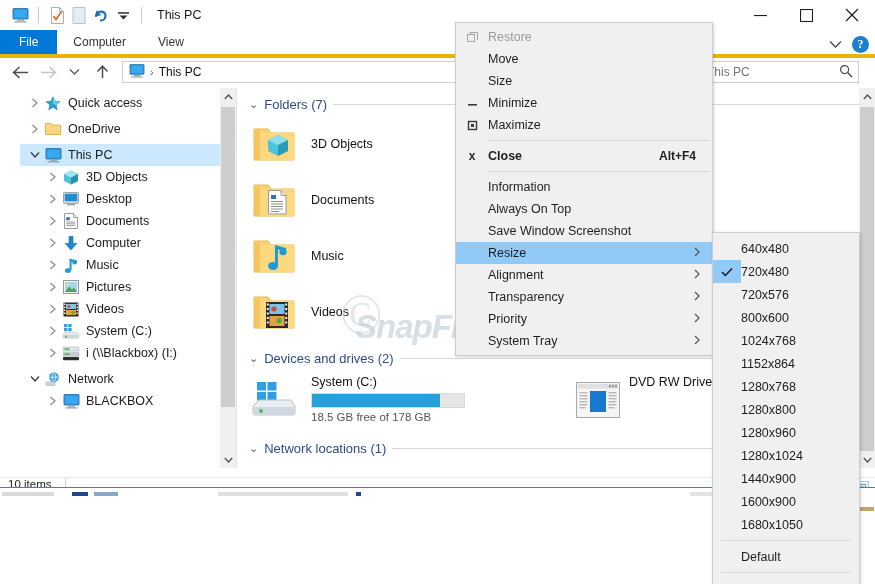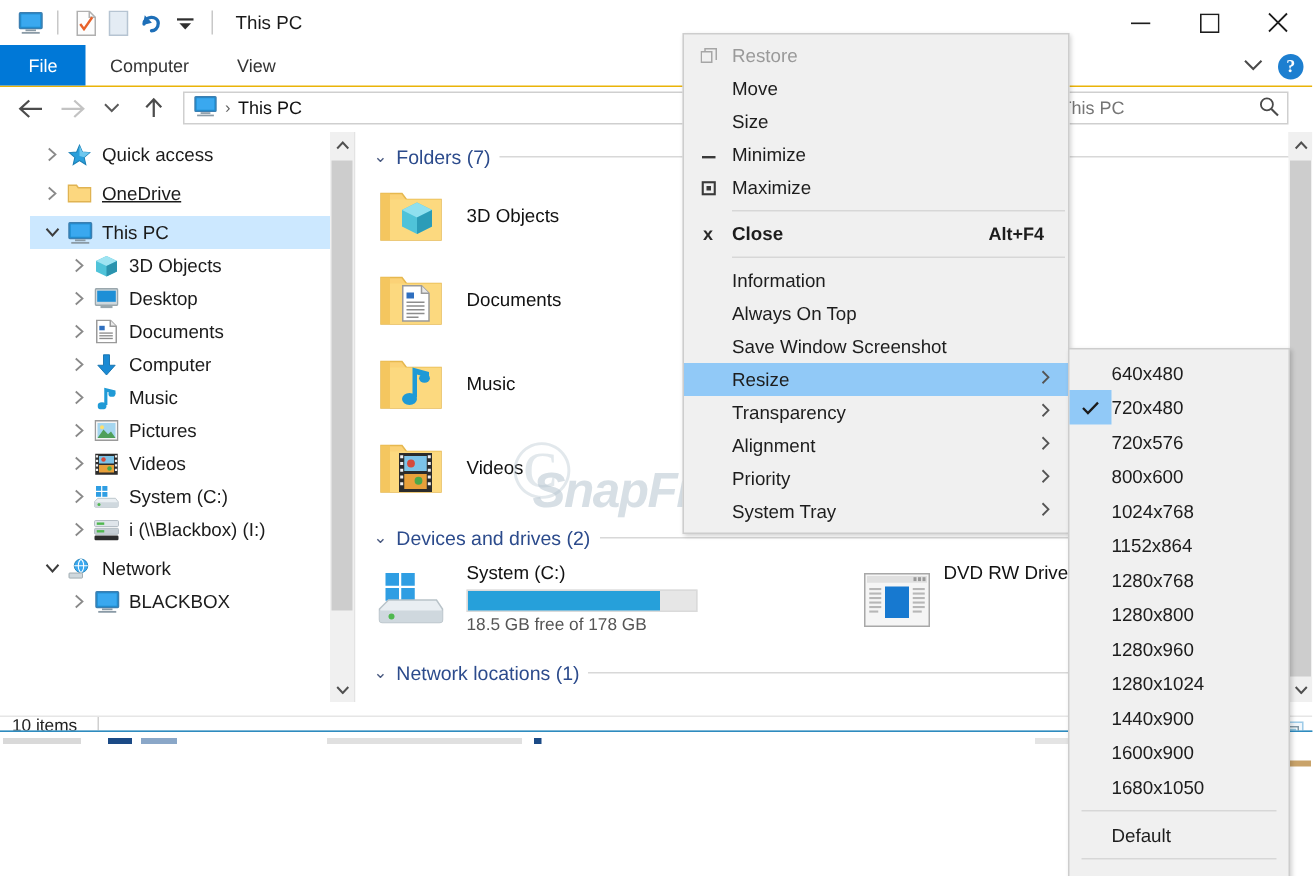--- a/index.html
+++ b/index.html
@@ -32,21 +32,21 @@
   .title-text {
     font-size: 12.5px; color: #1a1a1a; margin-left: 8px; white-space: nowrap;
   }
   .wincontrols { position:absolute; right:0; top:0; display:flex; height:30px; }
   .wc { width:46px; height:30px; display:flex; align-items:center; justify-content:center; }
   .wc svg { display:block; }
 
   
   .ribbon {
     position: absolute; left:0; top:30px; width:875px; height:28px;
-    background:#ffffff; border-bottom:1px solid #eab308;
+    background:#ffffff; border-bottom:4px solid #eab308;
     display:flex; align-items:stretch;
   }
   .tab { display:flex; align-items:center; padding:0 16px; font-size:12px; color:#333; }
   .tab.file { background:#0078d7; color:#ffffff; padding:0 19px; }
   .ribbon-right { position:absolute; right:6px; top:0; height:28px; display:flex; align-items:center; gap:10px; }
   .help-circle { width:17px; height:17px; border-radius:50%; background:#1d7fd0; color:#fff;
      font-size:12px; font-weight:bold; display:flex; align-items:center; justify-content:center; font-family:"Liberation Serif",serif;}
 
   
   .addrbar { position:absolute; left:0; top:58px; width:875px; height:28px; background:#ffffff;
@@ -287,21 +287,21 @@
                 </svg>
               </span>
               <span class="navicon">
                 <svg width="16" height="15" viewBox="0 0 16 15">
                   <path d="M8 0.8 L9.9 5.3 L14.8 5.7 L11.1 8.9 L12.2 13.7 L8 11.1 L3.8 13.7 L4.9 8.9 L1.2 5.7 L6.1 5.3 Z" fill="#2a9fdb" stroke="#1c7fb5" stroke-width="0.7"></path>
                   <path d="M8 0.8 L9.9 5.3 L14.8 5.7 L11.1 8.9 L8 8 Z" fill="#6ec8ef"></path>
                 </svg>
               </span>
               <span>Quick access</span>
             </div>
-            <div class="navitem" style="padding-left: 6px; margin-top: 4px; text-decoration: underline;">
+            <div class="navitem" style="padding-left: 6px; margin-top: 4px;">
               <span class="chev">
                 <svg width="8" height="10" viewBox="0 0 8 10">
                   <path d="M1.5 1 L6 5 L1.5 9" fill="none" stroke="#8a8a8a" stroke-width="1.2"></path>
                 </svg>
               </span>
               <span class="navicon">
                 <svg width="16" height="14" viewBox="0 0 16 14">
                   <path d="M0.5 1.5 H6 L7.2 3.2 H15.5 V12.5 H0.5 Z" fill="#fcd77f" stroke="#e0b352"></path>
                 </svg>
               </span>
@@ -807,28 +807,28 @@
       </div>
       <div class="mi hl">
         <span class="mglyph"></span>
         <span class="mlabel">Resize</span>
         <span class="marrow"><svg width="7" height="10" viewBox="0 0 7 10">
             <path d="M1 1 L5 5 L1 9" fill="none" stroke="#555" stroke-width="1.2"></path>
           </svg></span>
       </div>
       <div class="mi">
         <span class="mglyph"></span>
-        <span class="mlabel">Transparency</span>
+        <span class="mlabel">Alignment</span>
         <span class="marrow"><svg width="7" height="10" viewBox="0 0 7 10">
             <path d="M1 1 L5 5 L1 9" fill="none" stroke="#555" stroke-width="1.2"></path>
           </svg></span>
       </div>
       <div class="mi">
         <span class="mglyph"></span>
-        <span class="mlabel">Alignment</span>
+        <span class="mlabel">Transparency</span>
         <span class="marrow"><svg width="7" height="10" viewBox="0 0 7 10">
             <path d="M1 1 L5 5 L1 9" fill="none" stroke="#555" stroke-width="1.2"></path>
           </svg></span>
       </div>
       <div class="mi">
         <span class="mglyph"></span>
         <span class="mlabel">Priority</span>
         <span class="marrow"><svg width="7" height="10" viewBox="0 0 7 10">
             <path d="M1 1 L5 5 L1 9" fill="none" stroke="#555" stroke-width="1.2"></path>
           </svg></span>

